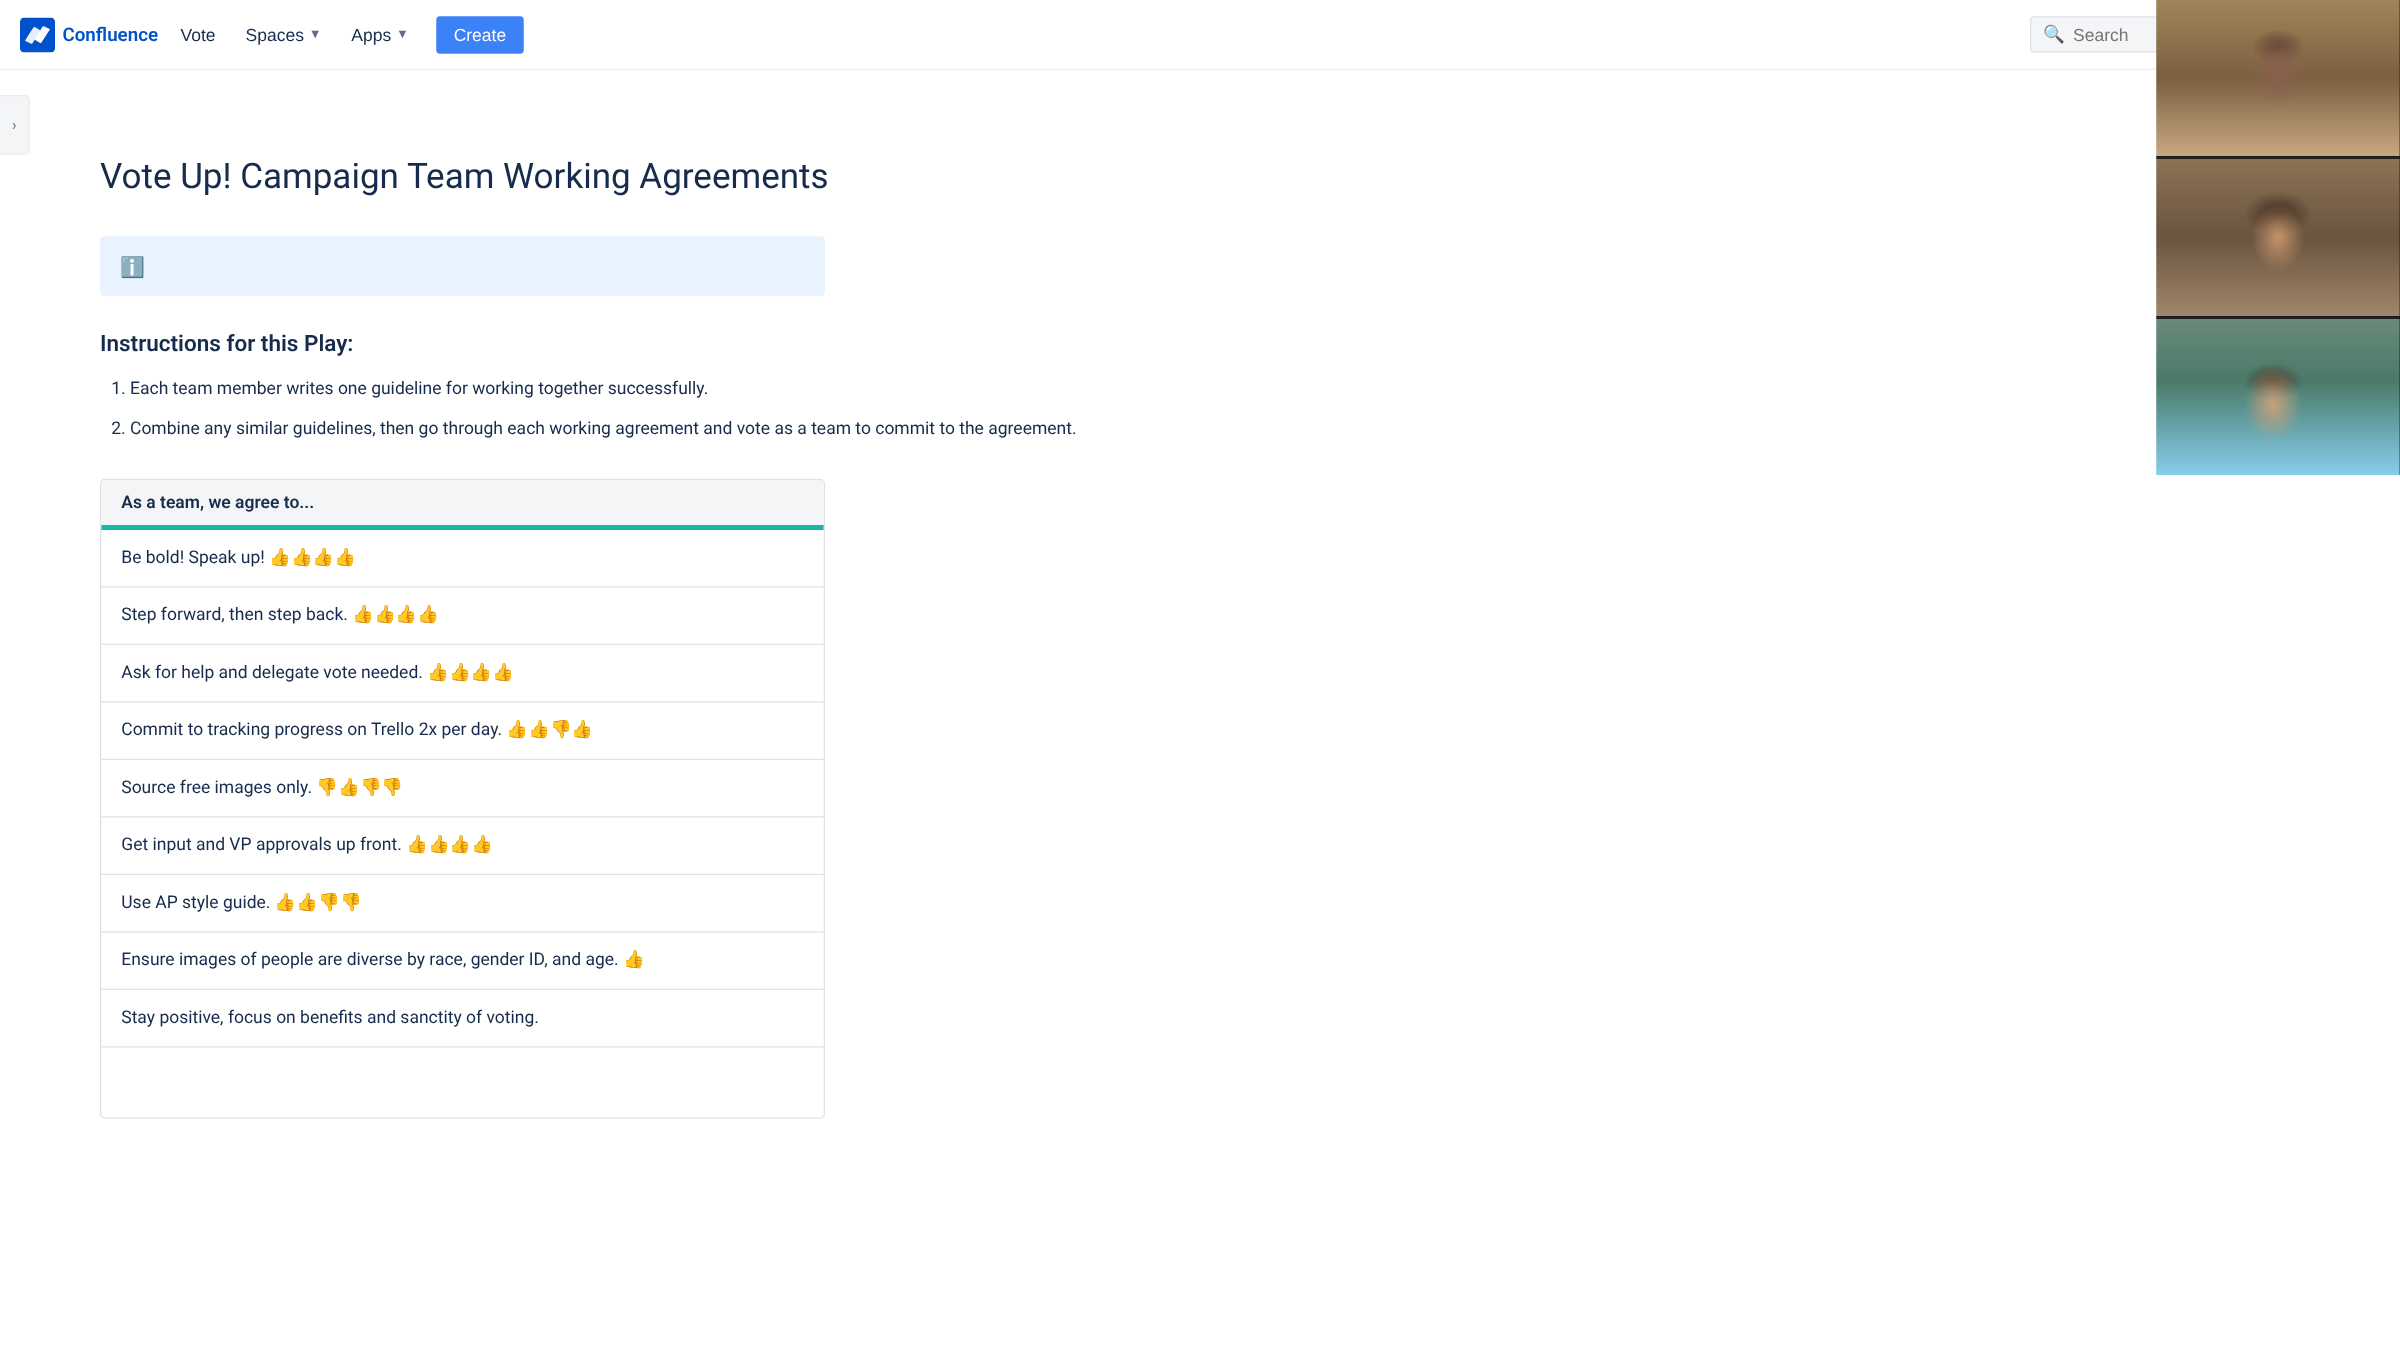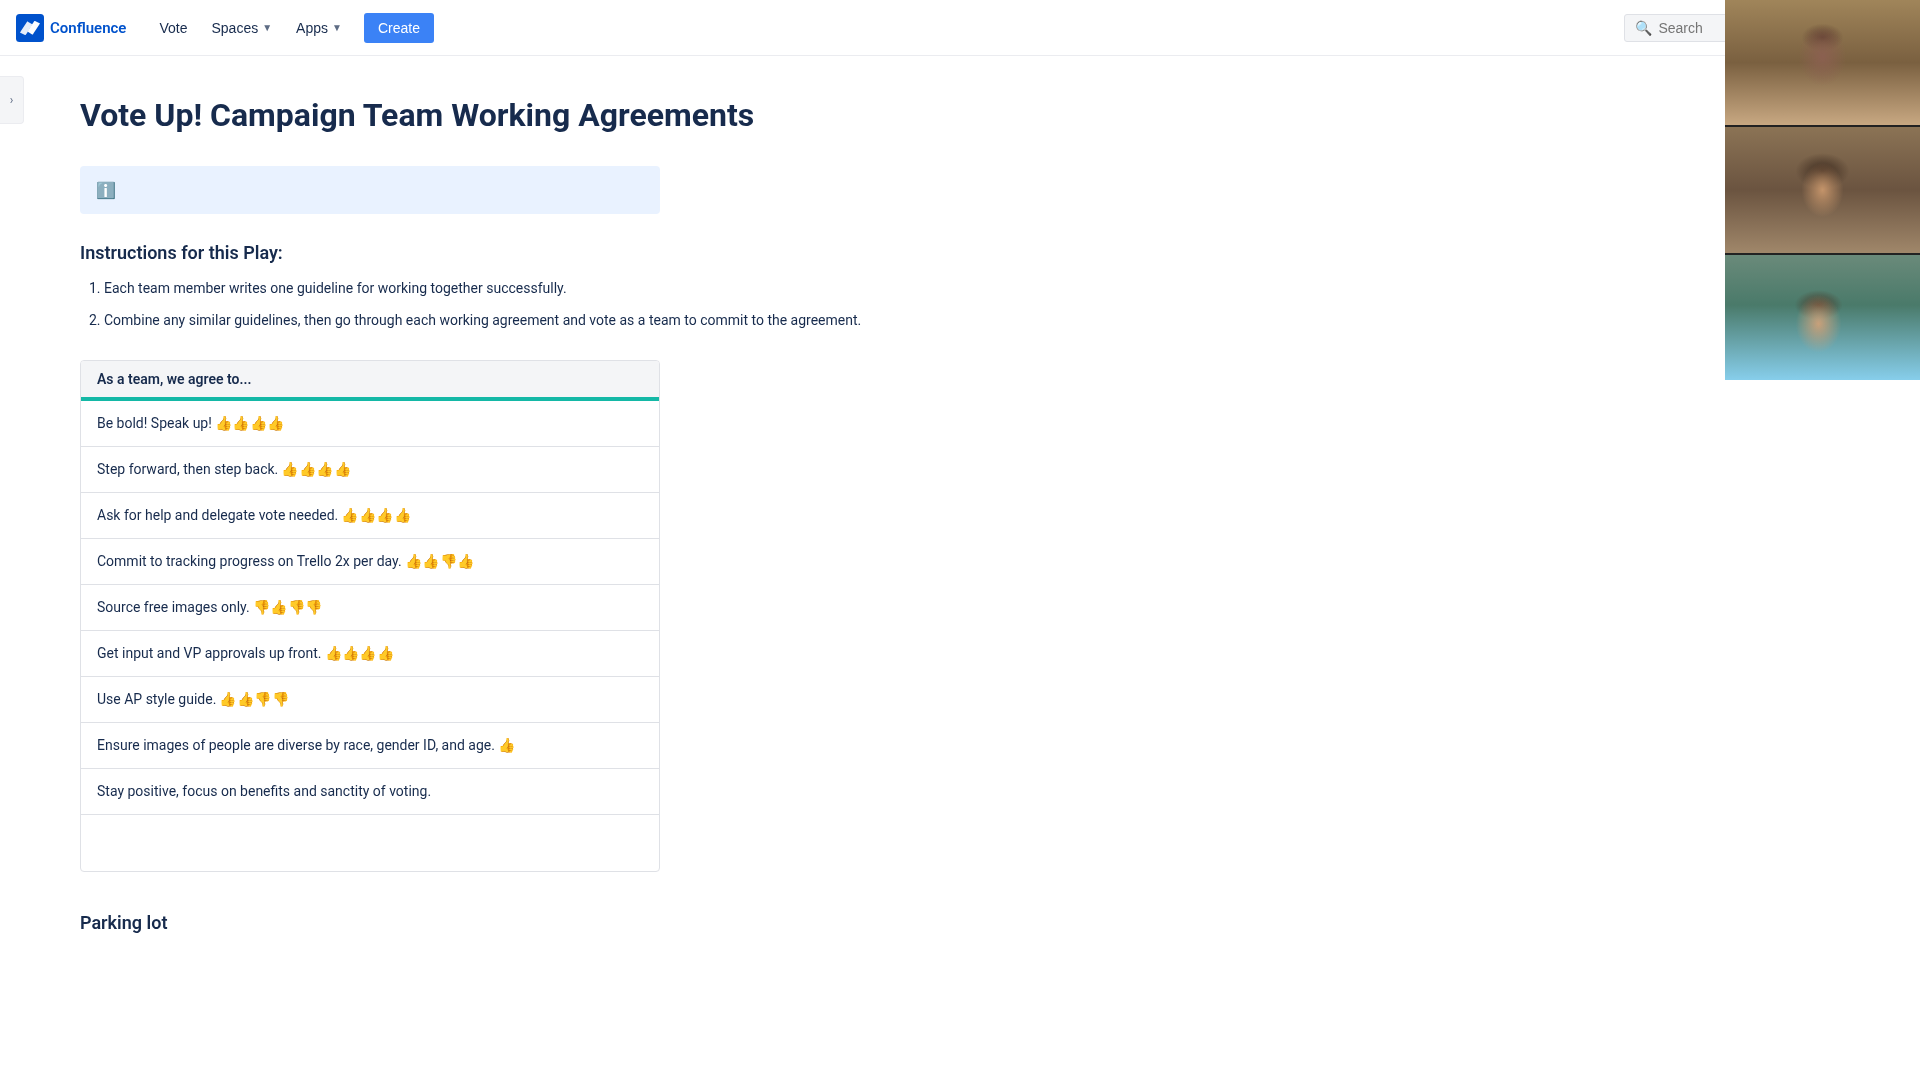--- a/index.html
+++ b/index.html
@@ -14,21 +14,21 @@
       border-bottom: 1px solid #EBECF0;
       background: #fff;
       position: fixed;
       top: 0; left: 0; right: 0;
       z-index: 100;
     }
     .topnav-logo {
       display: flex;
       align-items: center;
       gap: 6px;
-      margin-right: 23px;
+      margin-right: 8px;
       text-decoration: none;
     }
     .logo-icon {
       width: 28px;
       height: 28px;
     }
     .logo-text {
       font-size: 15px;
       font-weight: 600;
       color: #0052CC;
@@ -126,24 +126,25 @@
       display: flex;
     }
     .content-area {
       flex: 1;
       padding: 40px 60px 60px 80px;
       max-width: 1260px;
     }
 
     
     .page-title {
-      font-size: 32px;
-      font-weight: 700;
+      font-size: 28px;
+      font-weight: 400;
       color: #172B4D;
       margin-bottom: 32px;
+      margin-top: 28px;
     }
 
     
     .info-box {
       background: #E9F2FF;
       border-radius: 4px;
       padding: 14px 16px;
       display: flex;
       align-items: flex-start;
       gap: 10px;
@@ -342,21 +343,20 @@
       <div class="agreements-row">Ask for help and delegate vote needed. 👍👍👍👍</div>
       <div class="agreements-row">Commit to tracking progress on Trello 2x per day. 👍👍👎👍</div>
       <div class="agreements-row">Source free images only. 👎👍👎👎</div>
       <div class="agreements-row">Get input and VP approvals up front. 👍👍👍👍</div>
       <div class="agreements-row">Use AP style guide. 👍👍👎👎</div>
       <div class="agreements-row">Ensure images of people are diverse by race, gender ID, and age. 👍</div>
       <div class="agreements-row">Stay positive, focus on benefits and sanctity of voting.</div>
       <div class="agreements-empty">&nbsp;</div>
     </div>
 
-    <h2 class="parking-lot-heading">Parking lot</h2>
 
   </div>
 </div>
 
 <div class="video-panel">
   <div class="video-tile video-tile-1">
     <div class="video-person-1"></div>
   </div>
   <div class="video-tile video-tile-2">
     <div class="video-person-2"></div>

